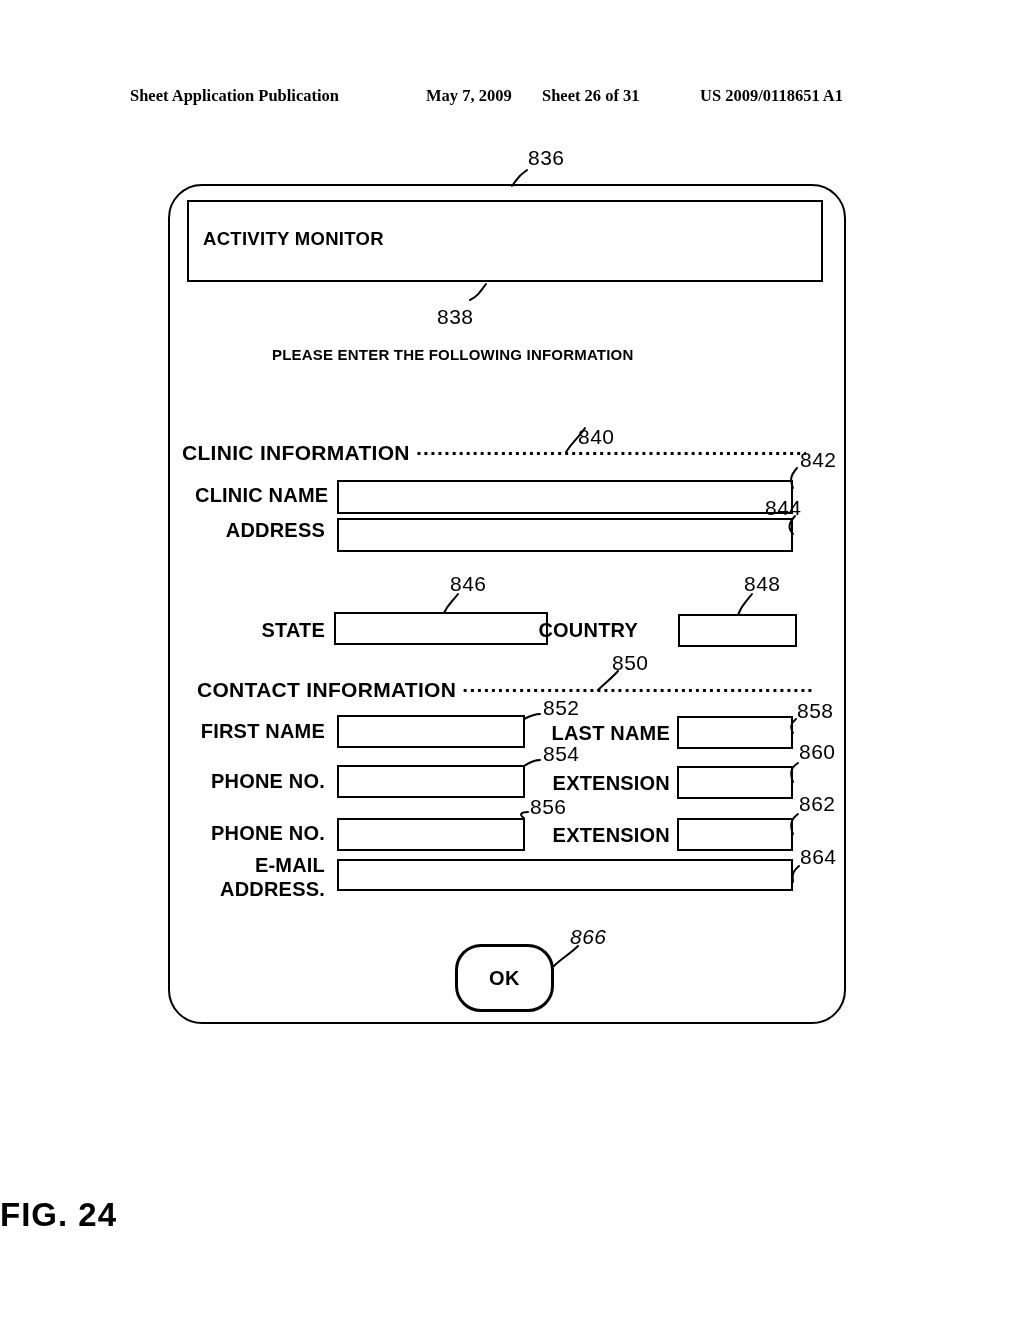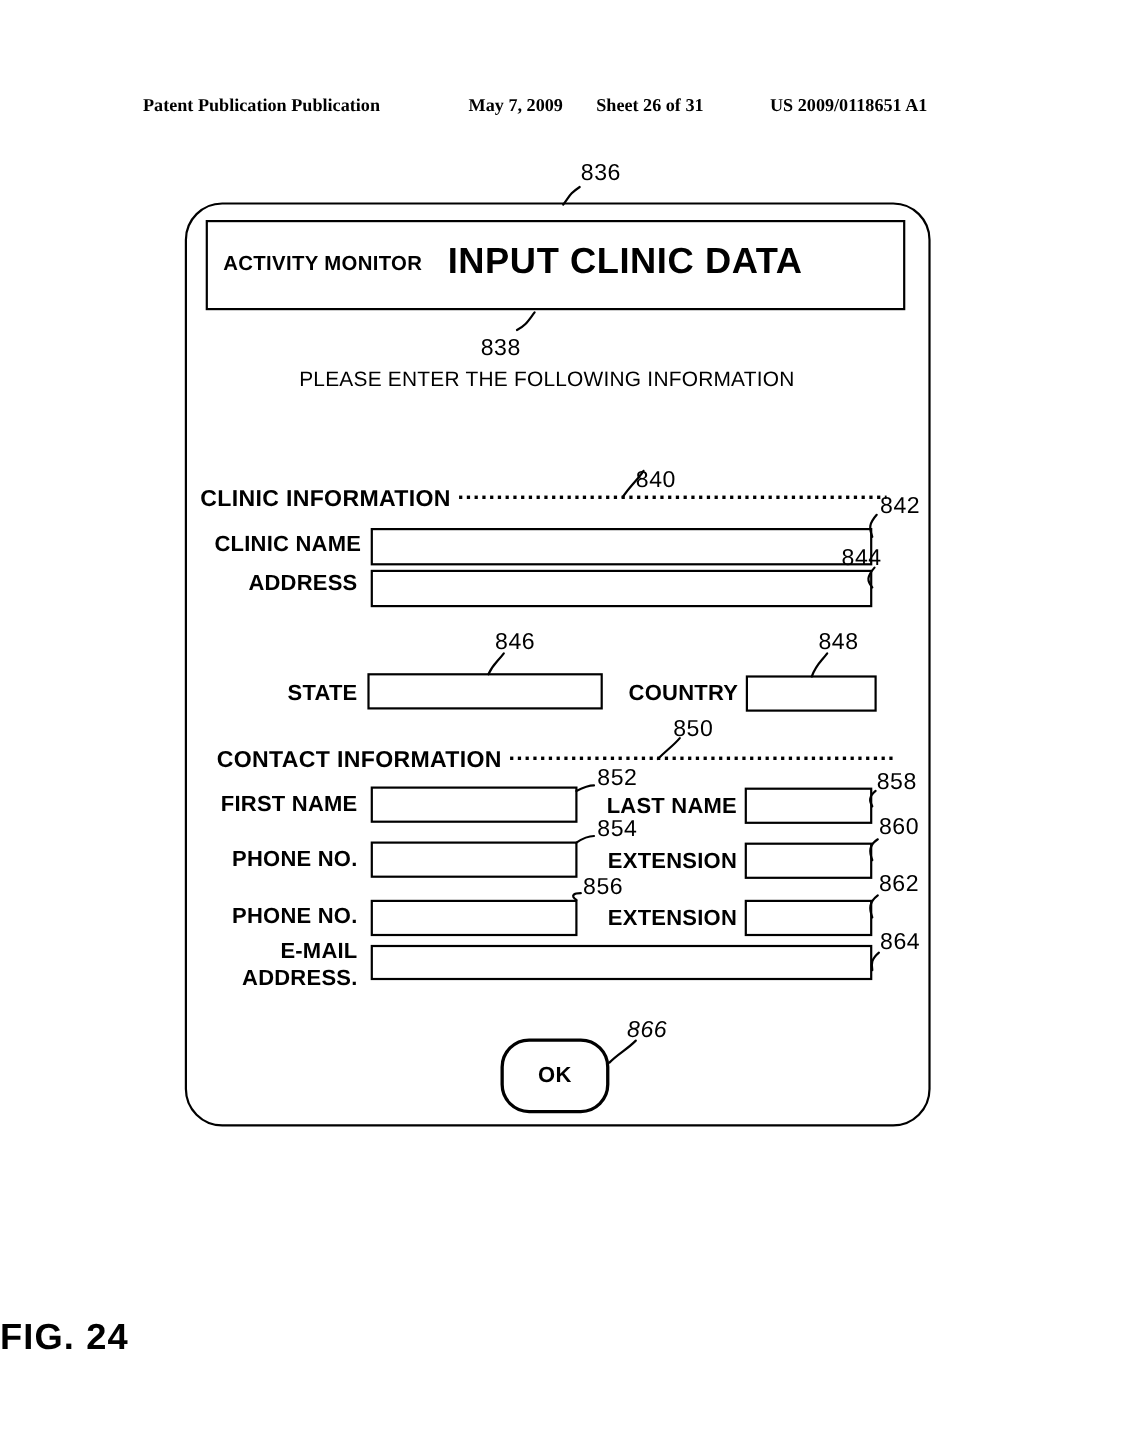--- a/index.html
+++ b/index.html
@@ -89,23 +89,23 @@
     font-size: 33px;
     font-weight: bold;
     letter-spacing: 0.5px;
     white-space: nowrap;
   }
 
   
   .instruction {
     position: absolute;
     left: 272px;
-    top: 335px;
-    font-size: 19px;
-    font-weight: normal;
+    top: 346px;
+    font-size: 15px;
+    font-weight: bold;
     letter-spacing: 0.2px;
     white-space: nowrap;
   }
 
   
   .section-head {
     position: absolute;
     font-size: 21px;
     font-weight: bold;
     letter-spacing: 0.3px;
@@ -180,50 +180,49 @@
     top: 0;
     width: 1024px;
     height: 1320px;
     pointer-events: none;
   }
 </style>
 </head>
 <body>
 
 <div class="page-header">
-  <span class="ph-pub">Patent Publication Publication</span>
+  <span class="ph-pub">Sheet Application Publication</span>
   <span class="ph-date">May 7, 2009</span>
   <span class="ph-sheet">Sheet 26 of 31</span>
   <span class="ph-num">US 2009/0118651 A1</span>
 </div>
 
 <div class="dialog-frame"></div>
 
 <div class="title-bar">
   <span class="tb-small">ACTIVITY MONITOR</span>
-  <span class="tb-large">INPUT CLINIC DATA</span>
 </div>
 
 <div class="instruction">PLEASE ENTER THE FOLLOWING INFORMATION</div>
 
 <div class="section-head" id="clinic-info-head">
   <span class="sh-label">CLINIC  INFORMATION</span>
   <span class="sh-dots">................................................................</span>
 </div>
 
 <div class="field-label" style="left:195px; top:484px; width:130px;">CLINIC NAME</div>
 <div class="field-box" style="left:337px; top:480px; width:456px; height:34px;"></div>
 
 <div class="field-label" style="left:195px; top:519px; width:130px;">ADDRESS</div>
 <div class="field-box" style="left:337px; top:518px; width:456px; height:34px;"></div>
 
 <div class="field-label" style="left:198px; top:619px; width:127px;">STATE</div>
 <div class="field-box" style="left:334px; top:612px; width:214px; height:33px;"></div>
 
-<div class="field-label" style="left:566px; top:619px; width:105px;">COUNTRY</div>
+<div class="field-label" style="left:533px; top:619px; width:105px;">COUNTRY</div>
 <div class="field-box" style="left:678px; top:614px; width:119px; height:33px;"></div>
 
 <div class="section-head" id="contact-info-head">
   <span class="sh-label">CONTACT  INFORMATION</span>
   <span class="sh-dots">...........................................................</span>
 </div>
 
 <div class="field-label" style="left:190px; top:720px; width:135px;">FIRST NAME</div>
 <div class="field-box" style="left:337px; top:715px; width:188px; height:33px;"></div>
 

